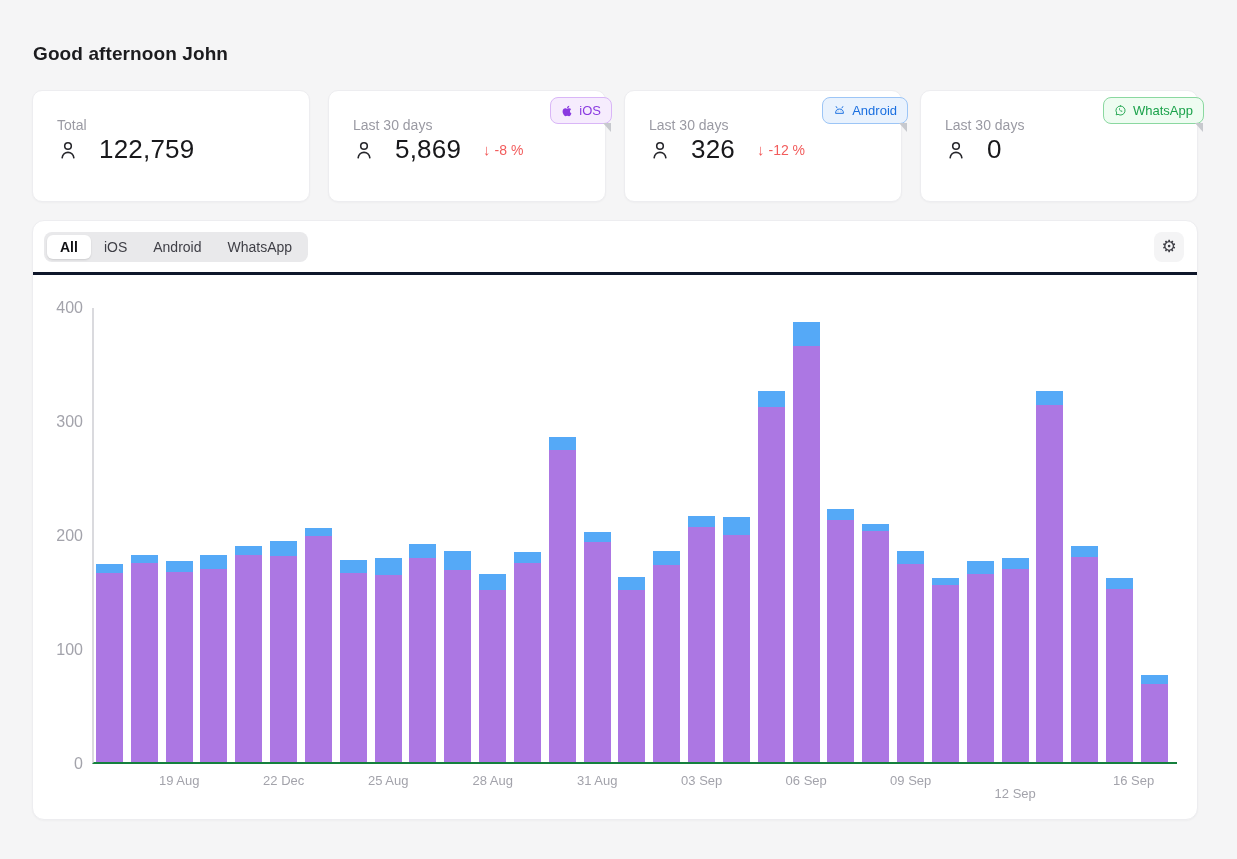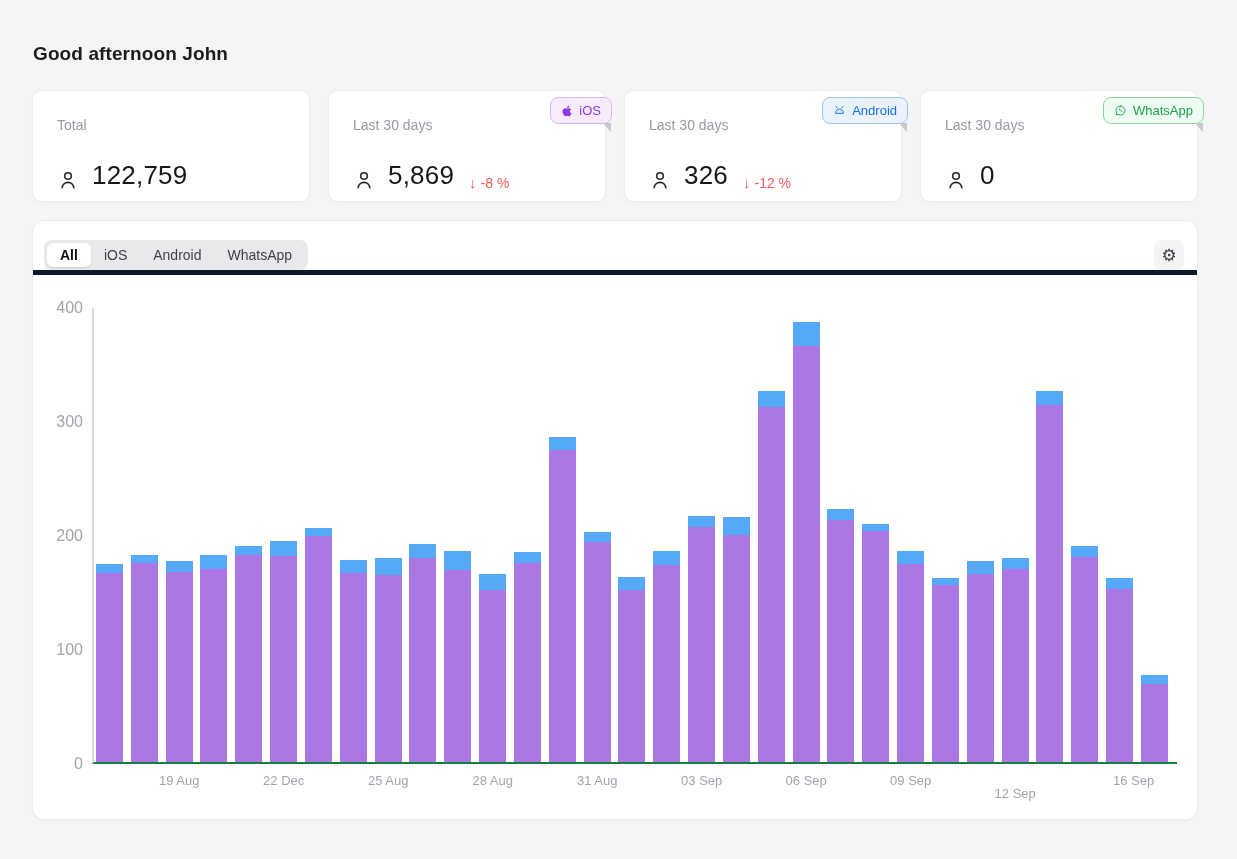--- a/index.html
+++ b/index.html
@@ -16,22 +16,22 @@
     font-size: 19px; font-weight: 700; color: #1c1c1f; letter-spacing: .1px;
   }
   
   .cards { position: absolute; left: 32px; top: 90px; width: 1166px; display: flex; gap: 18px; }
   .card {
     position: relative; flex: 1; height: 112px;
     background: #ffffff; border: 1px solid #ededf0; border-radius: 10px;
     box-shadow: 0 1px 2px rgba(0,0,0,.03);
     padding: 26px 24px 0 24px;
   }
-  .card-label { font-size: 14px; color: #9a9aa3; margin-bottom: 27px; }
-  .value-row { display: flex; align-items: flex-end; gap: 13px; }
+  .card-label { font-size: 14px; color: #9a9aa3; margin-bottom: 1px; }
+  .value-row { display: flex; align-items: center; gap: 20px; }
   .user-ic { width: 22px; height: 22px; color: #26262b; flex: 0 0 auto; }
   .card-value { font-size: 26px; font-weight: 500; color: #18181b; letter-spacing: .2px; }
   .delta { display: flex; align-items: center; gap: 4px; font-size: 14px; color: #f25c5c; margin-left: 2px; }
   .delta .arrow { font-size: 15px; }
   .badge {
     position: absolute; top: 6px; right: -7px; z-index: 2;
     height: 27px; padding: 0 10px; border-radius: 8px;
     display: flex; align-items: center; gap: 6px;
     font-size: 13px; background: #fff; border: 1px solid #ddd;
   }
@@ -43,22 +43,22 @@
   .badge-ios      { background: #f6ecfd; border-color: #d9b6f7; color: #8a3ae0; }
   .badge-android  { background: #e9f2fd; border-color: #9cc5f6; color: #1a6fe0; }
   .badge-whatsapp { background: #eefcf1; border-color: #8ad8a0; color: #1ba24b; }
   
   .chart-card {
     position: absolute; left: 32px; top: 220px; width: 1166px; height: 600px;
     background: #ffffff; border: 1px solid #ededf0; border-radius: 12px;
     box-shadow: 0 1px 2px rgba(0,0,0,.03);
   }
   .chart-header {
-    height: 54px; display: flex; align-items: flex-end;
-    padding: 0 13px 0 11px; border-bottom: 5px solid #0f172a;
+    height: 54px; display: flex; align-items: center;
+    padding: 0 13px 0 11px; border-bottom: 3px solid #0f172a;
   }
   .tabbar {
     display: flex; align-items: center; height: 30px;
     background: #e9e9eb; border-radius: 8px; padding: 3px;
   }
   .tab {
     height: 24px; padding: 0 13px; display: flex; align-items: center;
     font-size: 14px; color: #3f3f46; border-radius: 6px; cursor: pointer;
     background: transparent; border: none; font-family: inherit;
   }

